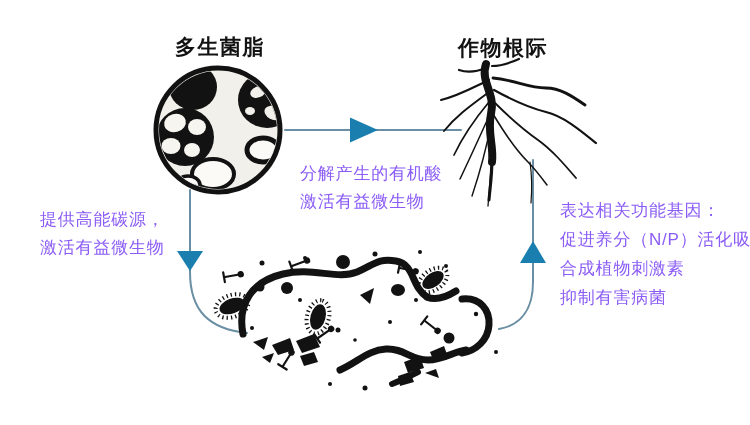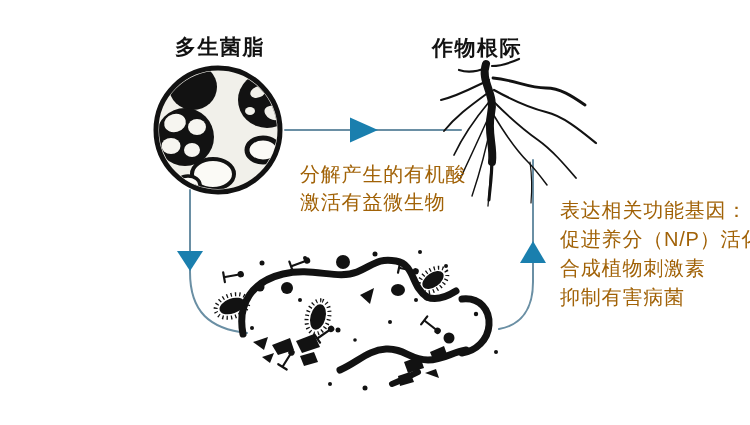--- a/index.html
+++ b/index.html
@@ -1,20 +1,20 @@
 <!DOCTYPE html>
 <html><head>
 <meta charset="utf-8">
 <style>
   html,body{margin:0;padding:0;background:#ffffff;}
   body{width:750px;height:425px;font-family:"Liberation Sans","DejaVu Sans",sans-serif;}
   .canvas{position:relative;width:750px;height:425px;overflow:hidden;background:#ffffff;color:#161616;}
   .artwork{position:absolute;left:0;top:0;width:750px;height:425px;}
   .node-label{position:absolute;font-size:21px;font-weight:600;letter-spacing:1.5px;white-space:nowrap;color:#121212;}
-  .edge-text{position:absolute;font-size:20px;font-weight:400;letter-spacing:0.8px;line-height:28px;white-space:nowrap;color:#a16207;}
+  .edge-text{position:absolute;font-size:17px;font-weight:400;letter-spacing:0.8px;line-height:28px;white-space:nowrap;color:#8b5cf6;}
   .edge-text div{white-space:nowrap;}
   .connector{stroke:#6a8fa4;stroke-width:2;fill:none;stroke-linecap:round;}
   .arrowhead{fill:#1a7fae;stroke:none;}
   .ink{fill:#121212;}
   .ink-line{stroke:#121212;fill:none;stroke-linecap:round;stroke-linejoin:round;}
 </style>
 </head>
 <body>
 
 <div class="canvas">
@@ -138,28 +138,32 @@
       <circle class="ink" cx="446" cy="266" r="2"></circle>
       <circle class="ink" cx="476" cy="314" r="2.2"></circle>
       <circle class="ink" cx="496" cy="352" r="2"></circle>
       <circle class="ink" cx="416" cy="300" r="2"></circle>
       <circle class="ink" cx="355" cy="340" r="1.8"></circle>
     </g>
   </svg>
 
   <div class="node-label" style="left:175px;top:33px;">多生菌脂</div>
 
-  <div class="node-label" style="left:432px;top:34px;">作物根际</div>
+  <div class="node-label" style="left:458px;top:34px;">作物根际</div>
 
 
   <div class="edge-text" style="left:300px;top:160px;">
     <div>分解产生的有机酸</div>
     <div>激活有益微生物</div>
   </div>
 
+  <div class="edge-text" style="left:40px;top:206px;">
+    <div>提供高能碳源，</div>
+    <div>激活有益微生物</div>
+  </div>
 
   <div class="edge-text" style="left:560px;top:196px;line-height:29px;">
     <div>表达相关功能基因：</div>
     <div>促进养分（N/P）活化吸收</div>
     <div>合成植物刺激素</div>
     <div>抑制有害病菌</div>
   </div>
 
 </div>
 

